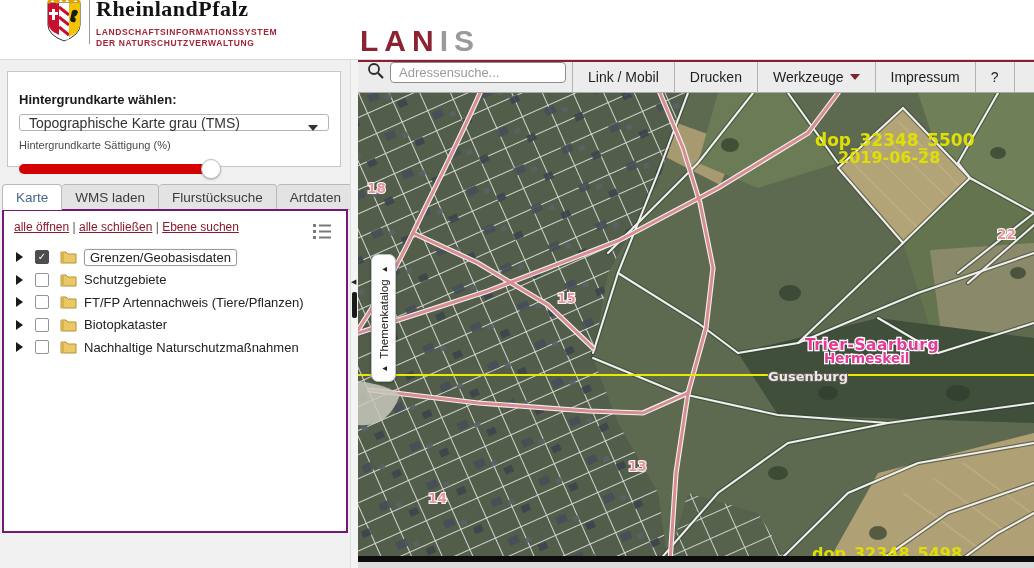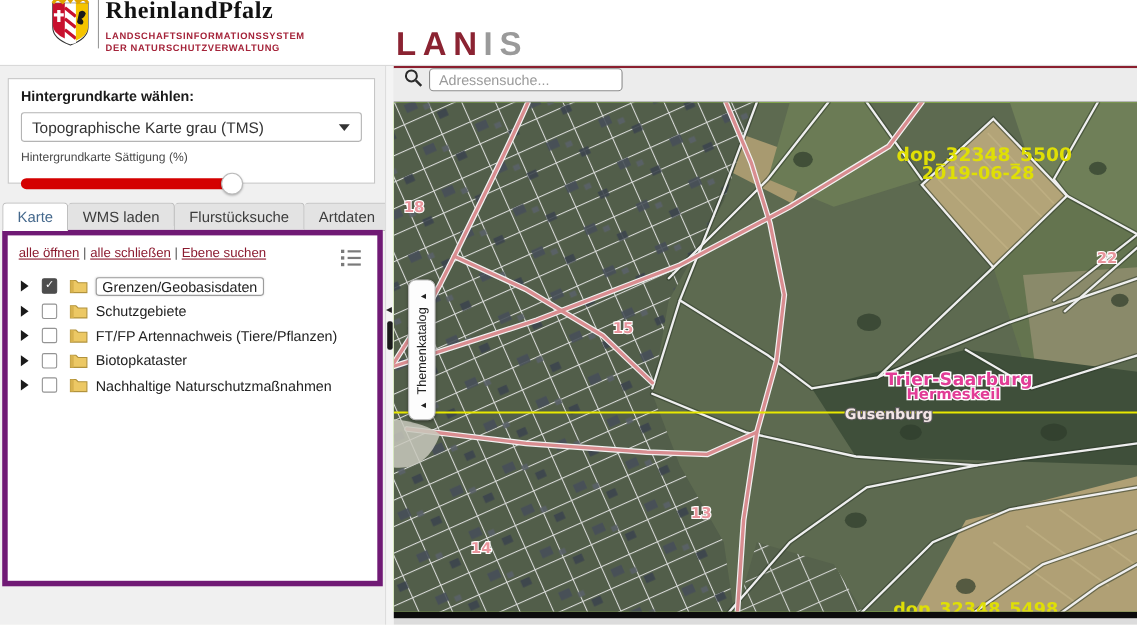--- a/index.html
+++ b/index.html
@@ -24,22 +24,22 @@
   .sidebar { position:relative; width:350px; background:#f0f0f0; }
   .divider { position:relative; width:8px; background:#f4f4f4; border-left:1px solid #ddd; }
   .divider .col-arrow { position:absolute; top:218px; left:0px; font-size:7px; color:#222; }
   .divider .col-bar { position:absolute; top:232px; left:1px; width:5px; height:26px;
     background:#1a1a1a; border-radius:2px; }
   .map-col { position:relative; flex:1; border-top:2px solid #8b1f2f; background:#dcdcdc; }
 
   
   .bg-box { position:absolute; left:7px; top:11px; width:334px; height:96px;
     background:#fff; border:1px solid #c6c6c6; padding:8px 11px; }
-  .bg-box .ttl { font-size:13px; font-weight:bold; color:#1a1a1a; }
-  .bg-select { margin-top:7px; width:100%; height:27px; background:#fff;
+  .bg-box .ttl { font-size:13px; font-weight:bold; color:#1a1a1a;margin-top:12px; }
+  .bg-select { margin-top:7px; width:100%; height:17px; background:#fff;
     border:1px solid #b4b4b4; border-radius:3px; font-size:14px; color:#333;
     display:flex; align-items:center; padding:0 9px; position:relative; cursor:pointer; }
   .bg-select .caret { position:absolute; right:10px; top:10px; width:0; height:0;
     border-left:5px solid transparent; border-right:5px solid transparent;
     border-top:6px solid #333; }
   .sat-lbl { margin-top:8px; font-size:11px; color:#4a4a4a; }
   .sat-slider { position:relative; margin-top:8px; height:20px; }
   .sat-track { position:absolute; left:0; top:5px; width:62%; height:10px;
     background:#d40000; border-radius:5px; }
   .sat-handle { position:absolute; left:calc(62% - 10px); top:0; width:20px; height:20px;
@@ -50,21 +50,21 @@
   .tabs { position:absolute; left:2px; top:124px; display:flex; }
   .tab { height:26px; line-height:25px; padding:0 13px; font-size:13.5px; color:#3c3c3c;
     background:#e3e3e3; border:1px solid #b9b9b9; border-left:none;
     border-radius:4px 4px 0 0; cursor:pointer; white-space:nowrap; }
   .tab:first-child { border-left:1px solid #b9b9b9; }
   .tab.active { background:#fff; color:#44688c; border-bottom:1px solid #fff;
     position:relative; z-index:2; }
 
   
   .layer-panel { position:absolute; left:2px; top:149px; width:346px; height:324px;
-    background:#fff; border:5px solid #701a75; }
+    background:#fff; border:2px solid #701a75; }
   .link-row { padding:9px 10px 4px 10px; font-size:12px; color:#555; }
   .link-row a { color:#8b1a2f; text-decoration:underline; cursor:pointer; }
   .list-icon { position:absolute; right:14px; top:12px; cursor:pointer; }
   .tree { list-style:none; margin-top:8px; }
   .tree li { display:flex; align-items:center; height:22.5px; padding-left:12px; }
   .tw { width:0; height:0; border-top:5px solid transparent; border-bottom:5px solid transparent;
     border-left:7px solid #1a1a1a; margin-right:12px; cursor:pointer; flex:none; }
   .cb { width:14px; height:14px; border:1px solid #949494; border-radius:2px; background:#fff;
     margin-right:11px; cursor:pointer; flex:none; font-size:10px; line-height:12px;
     text-align:center; color:#fff; }
@@ -221,20 +221,27 @@
   </div>
 
   <div class="map-col">
 
     <div class="map-toolbar">
       <svg class="search-ico" width="17" height="17" viewBox="0 0 17 17">
         <circle cx="7" cy="7" r="5" fill="none" stroke="#2b2b2b" stroke-width="1.8"></circle>
         <line x1="11" y1="11" x2="16" y2="16" stroke="#2b2b2b" stroke-width="2.2"></line>
       </svg>
       <input class="search-input" type="text" placeholder="Adressensuche..." style="">
+      <div class="tb-group">
+        <div class="tb-btn">Link / Mobil</div>
+        <div class="tb-btn">Drucken</div>
+        <div class="tb-btn"><span>Werkzeuge</span><span class="tb-caret"></span></div>
+        <div class="tb-btn">Impressum</div>
+        <div class="tb-btn">?</div>
+      </div>
     </div>
 
     <div class="map-area">
       <svg width="676" height="469" viewBox="0 0 676 469">
         <defs>
           <pattern id="grid" width="28" height="22" patternUnits="userSpaceOnUse" patternTransform="rotate(-24)">
             <rect width="28" height="22" fill="none"></rect>
             <line x1="0" y1="0" x2="28" y2="0" stroke="#e9e9e9" stroke-width="1.9"></line>
             <line x1="0" y1="0" x2="0" y2="22" stroke="#e9e9e9" stroke-width="1.9"></line>
           </pattern>

